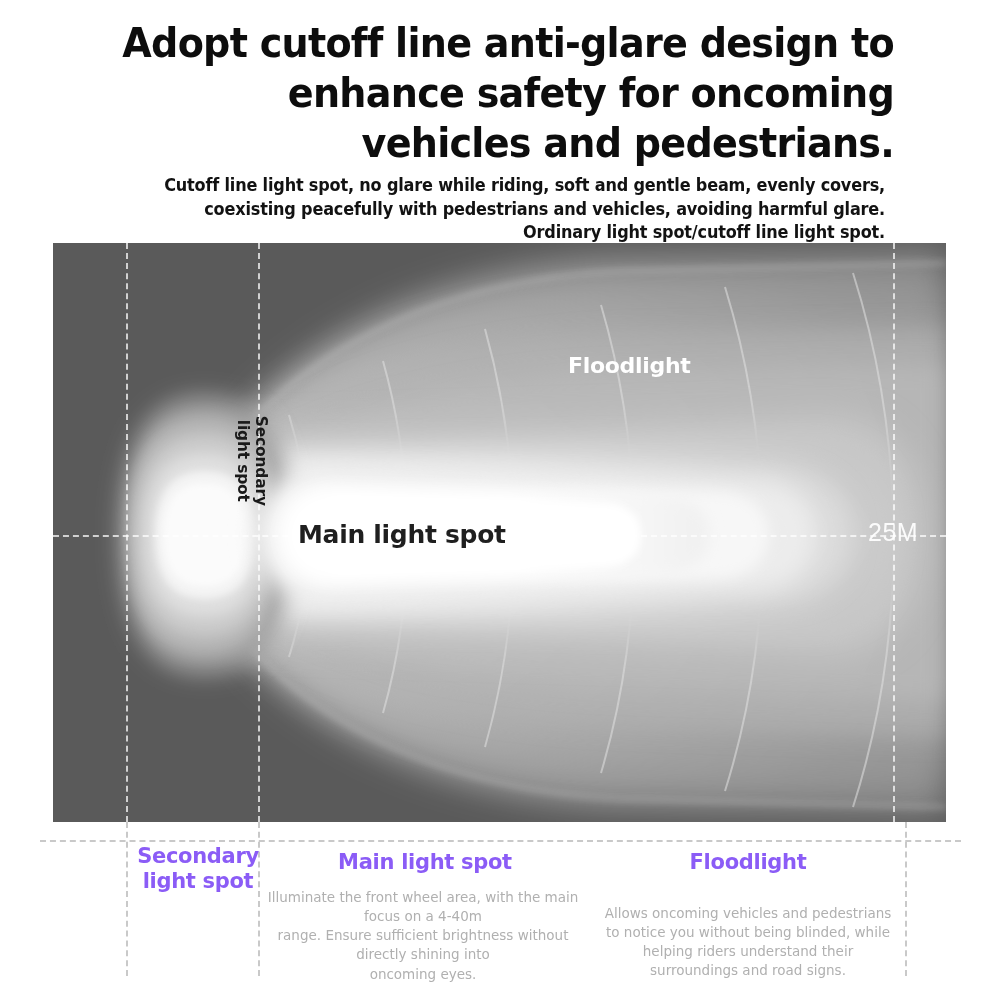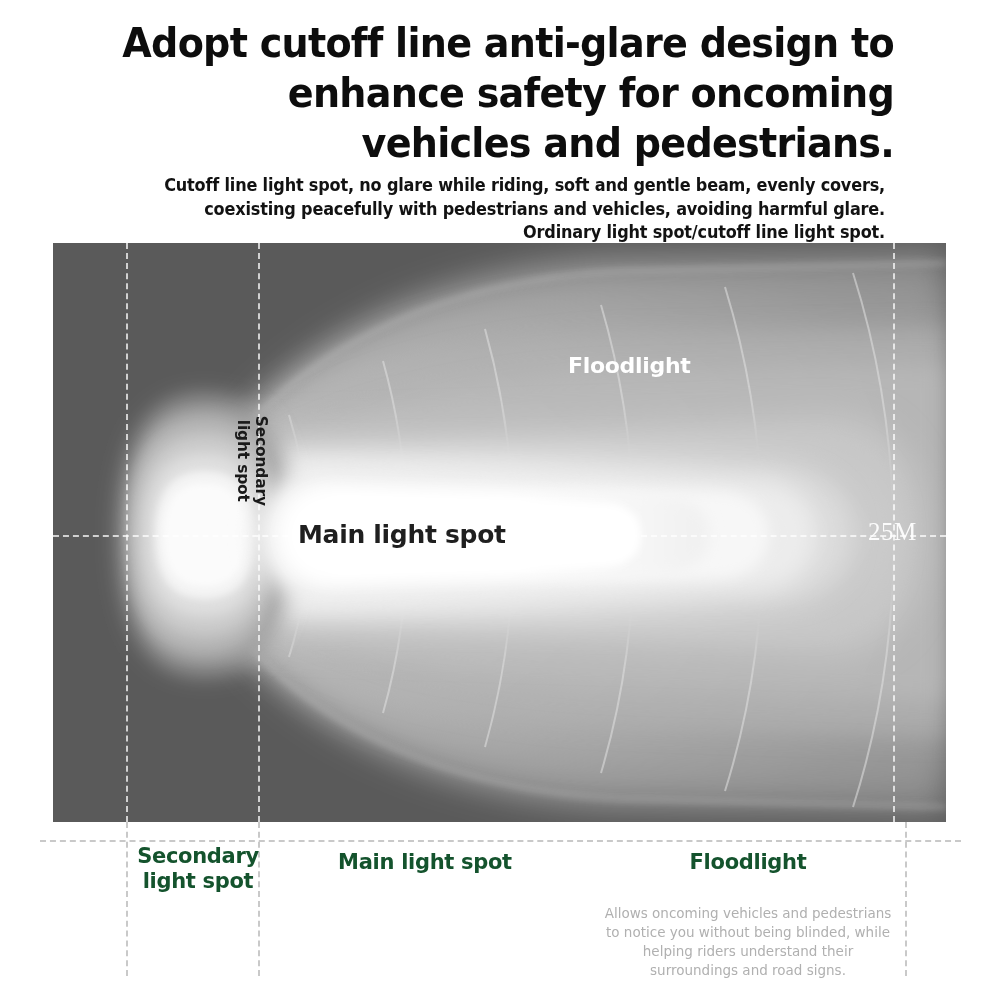--- a/index.html
+++ b/index.html
@@ -122,21 +122,21 @@
     font-family: "DejaVu Sans", sans-serif;
     font-weight: bold;
     font-size: 22px;
     color: #ffffff;
     letter-spacing: -0.3px;
   }
   .lbl-25m {
     position: absolute;
     left: 815px;
     top: 275px;
-    font-family: Liberation Serif, serif;
+    font-family: Liberation Sans, sans-serif;
     font-weight: 400;
     font-size: 25px;
     color: rgba(255,255,255,0.93);
     letter-spacing: 0.5px;
   }
 
   
   .captions {
     position: absolute;
     left: 0;
@@ -159,21 +159,21 @@
     width: 0;
     border-left: 2px dashed #c9c9c9;
   }
 
   .cap-title {
     position: absolute;
     font-family: "DejaVu Sans", sans-serif;
     font-weight: bold;
     font-size: 21px;
     line-height: 1.18;
-    color: #14532d;
+    color: #8b5cf6;
     text-align: center;
     white-space: pre-line;
     letter-spacing: -0.3px;
   }
   .cap-body {
     position: absolute;
     font-family: "DejaVu Sans", sans-serif;
     font-weight: 400;
     font-size: 13.5px;
     line-height: 1.42;
@@ -333,19 +333,22 @@
 <div class="captions">
   <div class="cap-guide-h"></div>
   <div class="cap-guide-v" style="left:126px;"></div>
   <div class="cap-guide-v" style="left:258px;"></div>
   <div class="cap-guide-v" style="left:905px;"></div>
 
   <div class="cap-title" id="cap-title-secondary">Secondary
 light spot</div>
 
   <div class="cap-title" id="cap-title-main">Main light spot</div>
+  <div class="cap-body" id="cap-body-main">Illuminate the front wheel area, with the main focus on a 4-40m
+range. Ensure sufficient brightness without directly shining into
+oncoming eyes.</div>
 
   <div class="cap-title" id="cap-title-flood">Floodlight</div>
   <div class="cap-body" id="cap-body-flood">Allows oncoming vehicles and pedestrians
 to notice you without being blinded, while
 helping riders understand their
 surroundings and road signs.</div>
 </div>
 
 </body></html>

